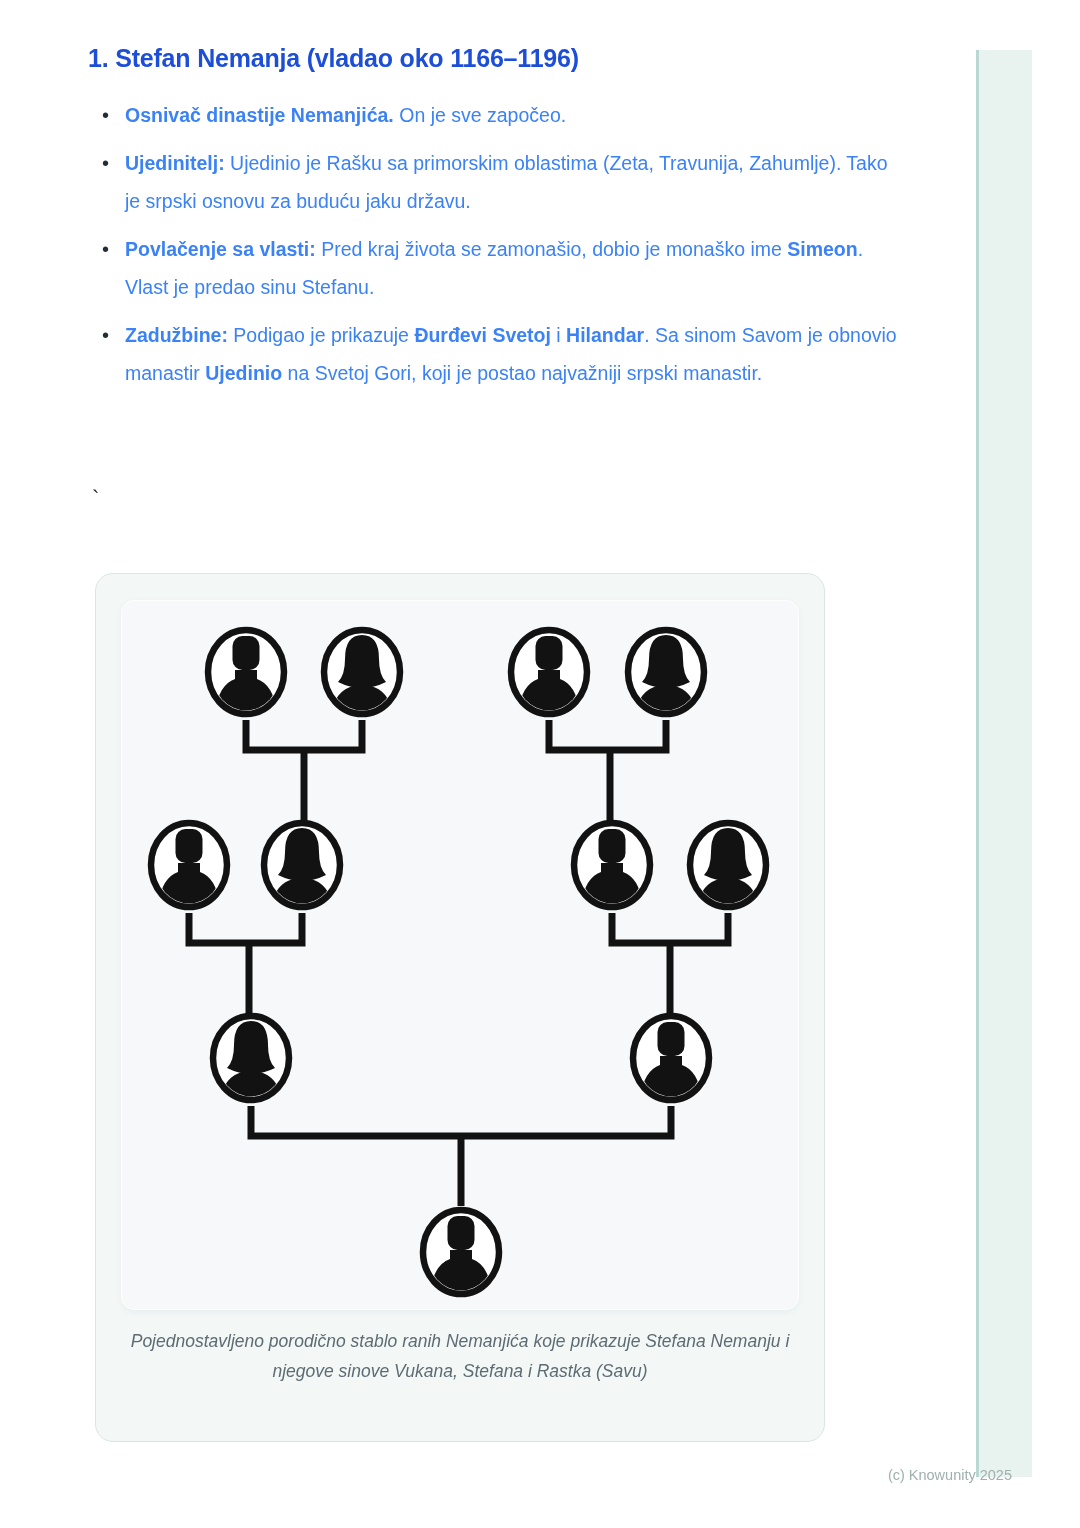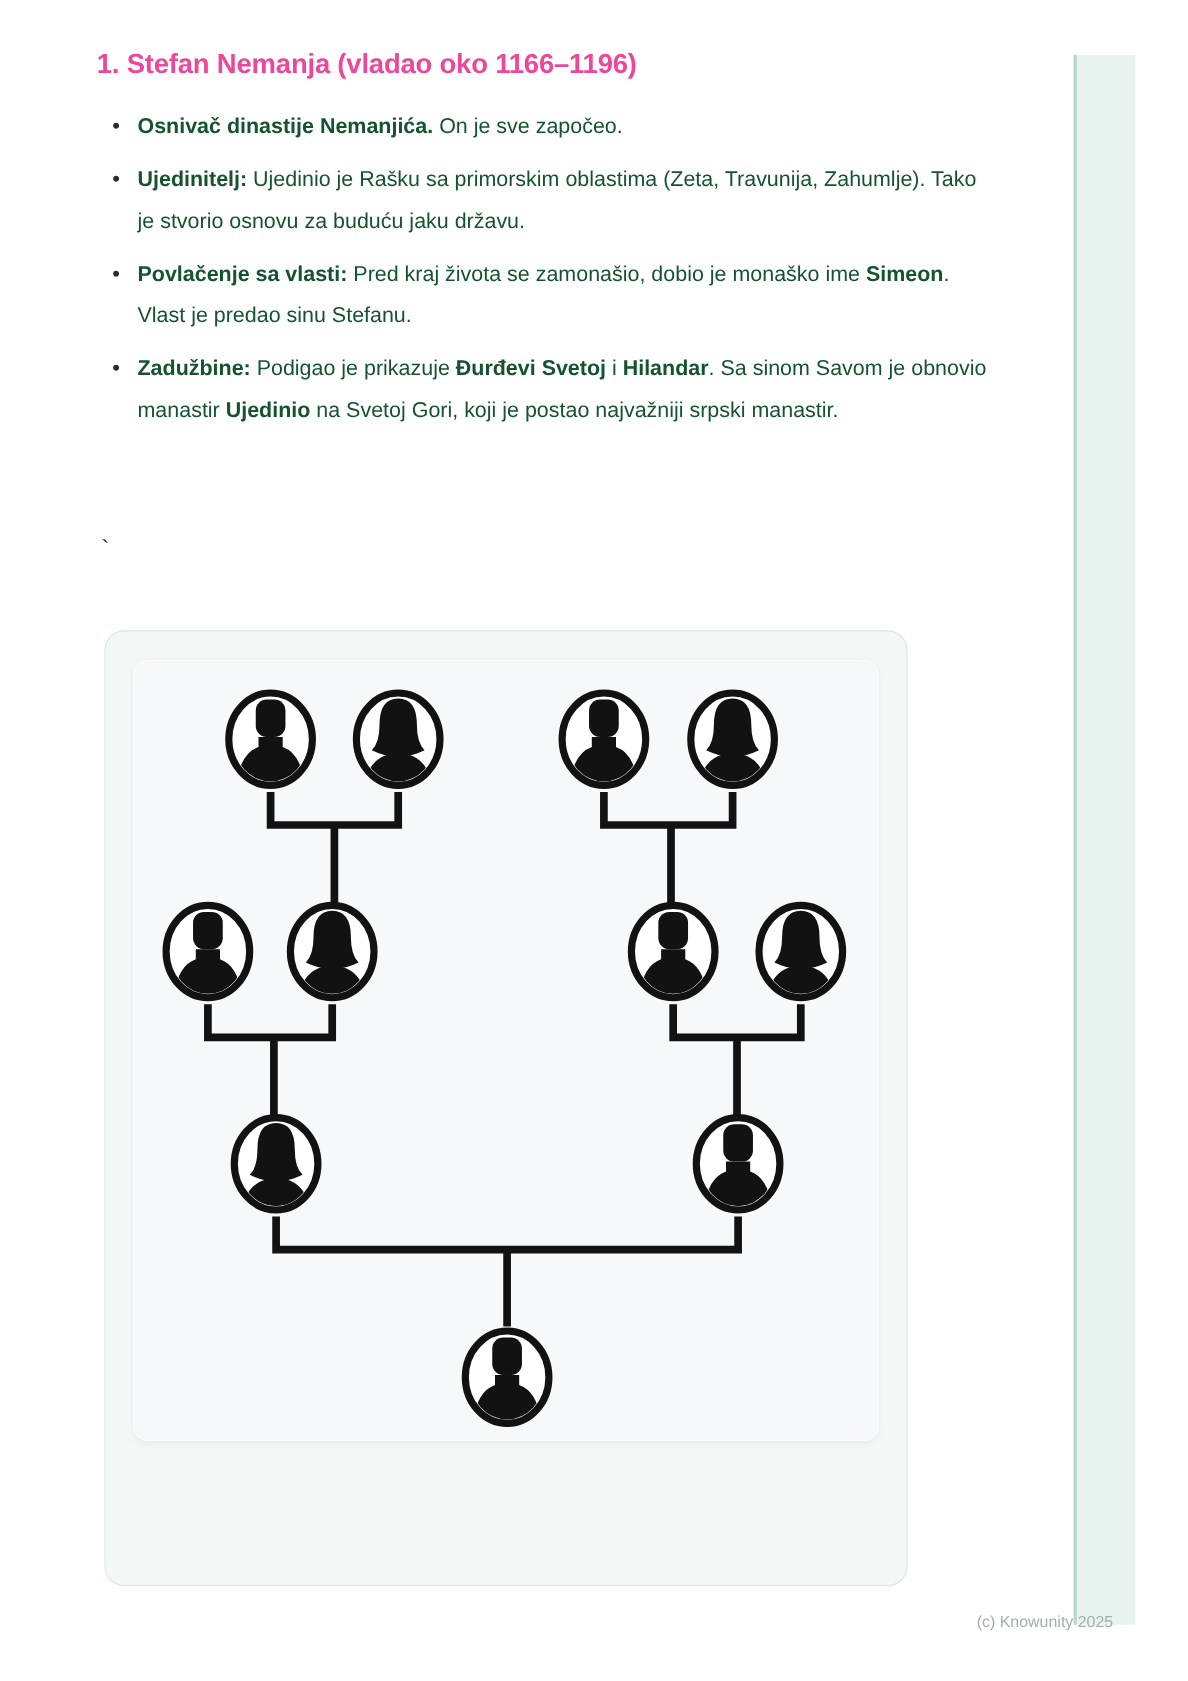--- a/index.html
+++ b/index.html
@@ -8,26 +8,26 @@
     font-family:"Liberation Sans", sans-serif;color:#222d36;
   }
   
   .accent-bar{
     position:absolute;left:976px;top:50px;width:53px;height:1427px;
     background:#e8f2ef;border-left:3px solid #b9d8d1;
   }
   
   .page-title{
     position:absolute;left:88px;top:44px;margin:0;width:840px;
-    font-size:25px;font-weight:700;color:#ec4899;letter-spacing:-0.2px;
+    font-size:25px;font-weight:700;color:#1d4ed8;letter-spacing:-0.2px;
   }
   
   .bullet-list{
     position:absolute;left:88px;top:96px;width:812px;margin:0;padding:0;list-style:none;
-    font-size:19.5px;line-height:38px;color:#14532d;
+    font-size:19.5px;line-height:38px;color:#3b82f6;
   }
   .bullet-list li{position:relative;padding-left:37px;margin:0 0 10px 0;}
   .bullet-list li::before{content:"•";position:absolute;left:14px;top:0;font-size:20px;color:#222d36;}
   .bullet-list b{font-weight:700;}
   
   .stray{position:absolute;left:92px;top:486px;font-size:22px;color:#222d36;}
   
   .card{
     position:absolute;left:95px;top:573px;width:730px;height:869px;margin:0;
     background:#f3f8f7;border:1px solid #d9e6e3;border-radius:18px;
@@ -52,21 +52,21 @@
 <body>
 
 <div class="page">
 
   <div class="accent-bar"></div>
 
   <h1 class="page-title">1. Stefan Nemanja (vladao oko 1166–1196)</h1>
 
   <ul class="bullet-list">
       <li><b>Osnivač dinastije Nemanjića.</b><span> On je sve započeo.</span></li>
-      <li><b>Ujedinitelj:</b><span> Ujedinio je Rašku sa primorskim oblastima (Zeta, Travunija, Zahumlje). Tako je stvorio osnovu za buduću jaku državu.</span></li>
+      <li><b>Ujedinitelj:</b><span> Ujedinio je Rašku sa primorskim oblastima (Zeta, Travunija, Zahumlje). Tako je srpski osnovu za buduću jaku državu.</span></li>
       <li><b>Povlačenje sa vlasti:</b><span> Pred kraj života se zamonašio, dobio je monaško ime </span><b>Simeon</b><span>. Vlast je predao sinu Stefanu.</span></li>
       <li><b>Zadužbine:</b><span> Podigao je prikazuje </span><b>Đurđevi Svetoj</b><span> i </span><b>Hilandar</b><span>. Sa sinom Savom je obnovio manastir </span><b>Ujedinio</b><span> na Svetoj Gori, koji je postao najvažniji srpski manastir.</span></li>
     </ul>
 
   <div class="stray">`</div>
 
   <figure class="card">
     <div class="tree-panel">
       <svg viewBox="0 0 678 710" xmlns="http://www.w3.org/2000/svg">
         <g stroke="#121212" stroke-width="7" fill="none">
@@ -183,17 +183,18 @@
               </clipPath>
               <ellipse cx="0" cy="0" rx="38" ry="42" fill="#ffffff" stroke="#121212" stroke-width="6.5"></ellipse>
               <g fill="#121212" clip-path="url(#clip10)">
                 <rect x="-13.5" y="-36" width="27" height="34" rx="10"></rect>
                 <path d="M-31 42 Q-28 13 -11 7 L-11 -2 L11 -2 L11 7 Q28 13 31 42 L31 46 L-31 46 Z"></path>
               </g>
             </g>
           </g>
       </svg>
     </div>
+    <figcaption class="figure-caption">Pojednostavljeno porodično stablo ranih Nemanjića koje prikazuje Stefana Nemanju i njegove sinove Vukana, Stefana i Rastka (Savu)</figcaption>
   </figure>
 
   <div class="watermark">(c) Knowunity 2025</div>
 
 </div>
 
 </body></html>

